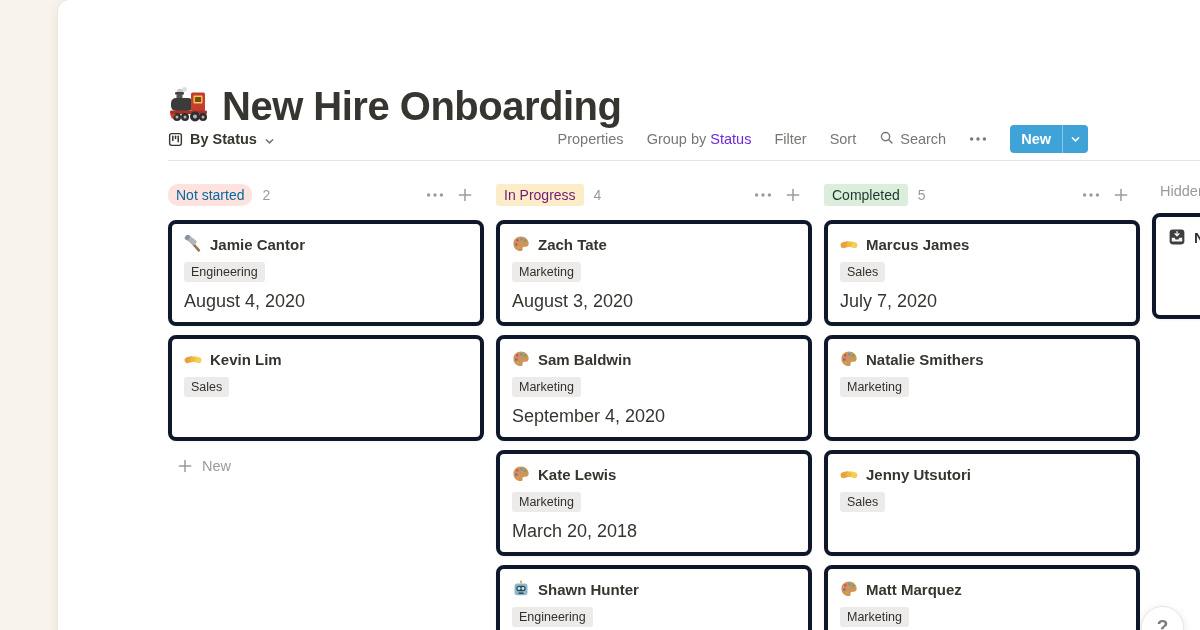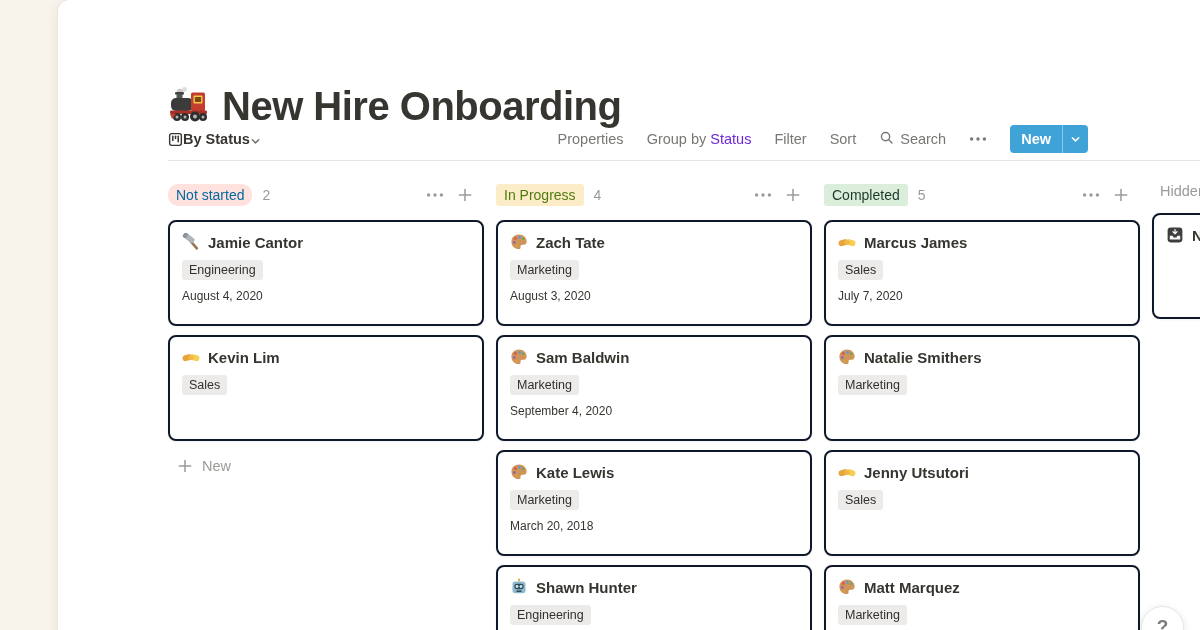--- a/index.html
+++ b/index.html
@@ -23,21 +23,21 @@
   .title-icon { width:42px; height:42px; display:inline-flex; }
   .page-title {
     font-size:40px; font-weight:700; letter-spacing:-0.5px; color:#37352F;
     line-height:48px; white-space:nowrap;
   }
   
   .toolbar {
     position:absolute; left:110px; top:122px; width:920px; height:34px;
     display:flex; align-items:center; justify-content:space-between;
   }
-  .tb-left { display:flex; align-items:flex-end; cursor:pointer; }
+  .tb-left { display:flex; align-items:flex-end; gap:7px; cursor:pointer; }
   .tb-left .vicon { display:inline-flex; color:#37352F; margin-top:1px; }
   .tb-view-label { font-size:14.5px; font-weight:600; color:#37352F; }
   .tb-chevron { display:inline-flex; color:#73726E; margin-top:2px; }
   .tb-right { display:flex; align-items:center; gap:23px; }
   .tb-item { font-size:14.5px; color:#787774; cursor:pointer; white-space:nowrap; }
   .tb-groupby .gb-value { color:#6d28d9; margin-left:4px; }
   .tb-search { display:flex; align-items:center; gap:6px; color:#787774; }
   .tb-more { display:inline-flex; color:#787774; cursor:pointer; }
   .new-btn {
     display:flex; align-items:stretch; height:28px; border-radius:4px;
@@ -60,34 +60,34 @@
     font-size:14px; line-height:20px; padding:1px 8px; border-radius:3px;
     white-space:nowrap; cursor:pointer;
   }
   .col-count { font-size:14px; color:#9B9A97; margin-left:10px; }
   .col-spacer { flex:1; }
   .hicon { display:inline-flex; color:#9B9A97; cursor:pointer; }
   .col-header .hicon + .hicon { margin-left:13px; }
   .col-header .hicon:last-child { margin-right:11px; }
   .cards { margin-top:13px; display:flex; flex-direction:column; gap:9px; }
   .card {
-    background:#fff; border:2px solid #0f172a; border-radius:8px;
+    background:#fff; border:4px solid #0f172a; border-radius:8px;
     box-shadow:0 1px 3px rgba(15,15,15,0.05);
     padding:11px 12px; height:106px; cursor:pointer;
   }
   .card-title { display:flex; align-items:center; gap:8px; }
   .card-title .ci { display:inline-flex; width:18px; height:18px; flex:0 0 18px; }
   .card-name { font-size:15px; font-weight:600; color:#37352F; white-space:nowrap; }
   .card-tag-row { margin-top:9px; }
   .tag {
     display:inline-block; background:#EDEBE9; color:#32302C;
     font-size:12.5px; line-height:18px; padding:1px 7px; border-radius:3px;
     white-space:nowrap;
   }
-  .card-date { margin-top:9px; font-size:12px; color:#37352F; white-space:nowrap; }
+  .card-date { margin-top:9px; font-size:18px; color:#37352F; white-space:nowrap; }
   .add-new {
     margin-top:17px; display:flex; align-items:center; gap:9px;
     padding-left:9px; color:#9B9A97; font-size:14.5px; cursor:pointer;
   }
   
   .hidden-col { position:absolute; top:183px; left:1094px; width:170px; }
   .hidden-label { font-size:14.5px; color:#9B9A97; white-space:nowrap; cursor:pointer; padding-left:8px; }
   .hidden-col .cards { margin-top:14px; }
   
   .help-circle {
@@ -237,21 +237,21 @@
     <line x1="8" y1="2.4" x2="8" y2="13.6" stroke="currentColor" stroke-width="1.5" stroke-linecap="round"></line>
     <line x1="2.4" y1="8" x2="13.6" y2="8" stroke="currentColor" stroke-width="1.5" stroke-linecap="round"></line>
           </svg>
         </span>
       <span>New</span>
     </div>
   </section>
 
   <section class="column" style="left:438px">
     <div class="col-header">
-      <span class="col-badge" style="background-color: rgb(253, 236, 200); color: #4d7c0f;">In Progress</span>
+      <span class="col-badge" style="background-color: rgb(253, 236, 200); color: #701a75;">In Progress</span>
       <span class="col-count">4</span>
       <span class="col-spacer"></span>
       <span class="hicon">
           <svg width="18" height="6" viewBox="0 0 18 6">
     <circle cx="2.6" cy="3" r="1.7" fill="currentColor"></circle>
             <circle cx="9" cy="3" r="1.7" fill="currentColor"></circle>
     <circle cx="15.4" cy="3" r="1.7" fill="currentColor"></circle>
           </svg>
         </span>
       <span class="hicon">

